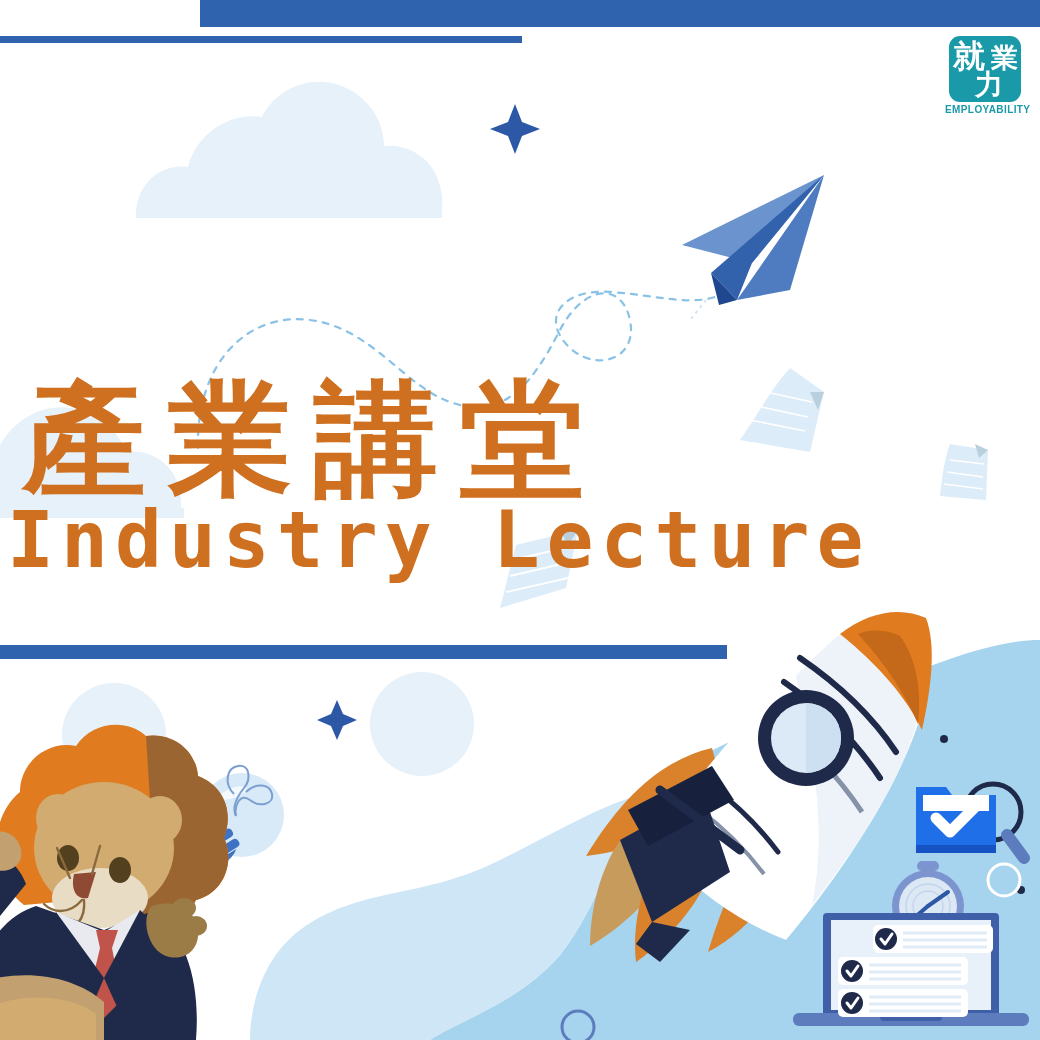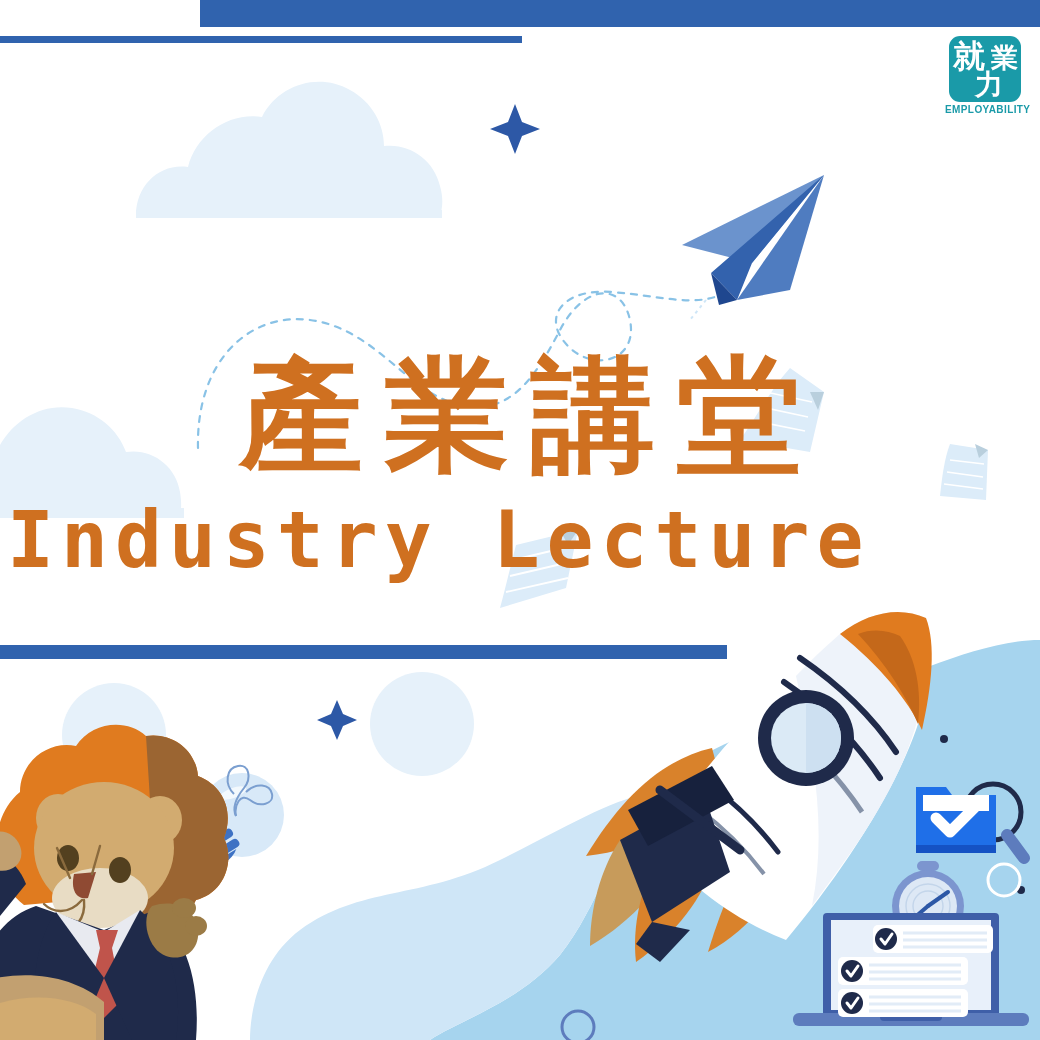--- a/index.html
+++ b/index.html
@@ -3,21 +3,21 @@
 <meta charset="utf-8">
 <style>
   html,body{margin:0;padding:0;background:#ffffff;}
   body{width:1040px;height:1040px;overflow:hidden;font-family:"Liberation Sans",sans-serif;}
   #poster{position:relative;width:1040px;height:1040px;background:#ffffff;overflow:hidden;}
   #poster svg.layer{position:absolute;left:0;top:0;width:1040px;height:1040px;}
   .txt{position:absolute;user-select:none;}
 
   
   #title-cn{
-    left:0;right:0;top:352px;text-align:center;
+    left:0;right:0;top:376px;text-align:left;
     font-family:"Liberation Serif","DejaVu Serif",serif;
     font-weight:700;font-size:124px;line-height:1.05;
     letter-spacing:22px;text-indent:22px;
     color:#cf7020;white-space:nowrap;
   }
   #title-en{
     left:0;right:0;top:500px;text-align:left;
     font-family:"DejaVu Sans Mono","Liberation Mono",monospace;
     font-weight:700;font-size:78px;line-height:1.05;
     letter-spacing:7px;text-indent:7px;

